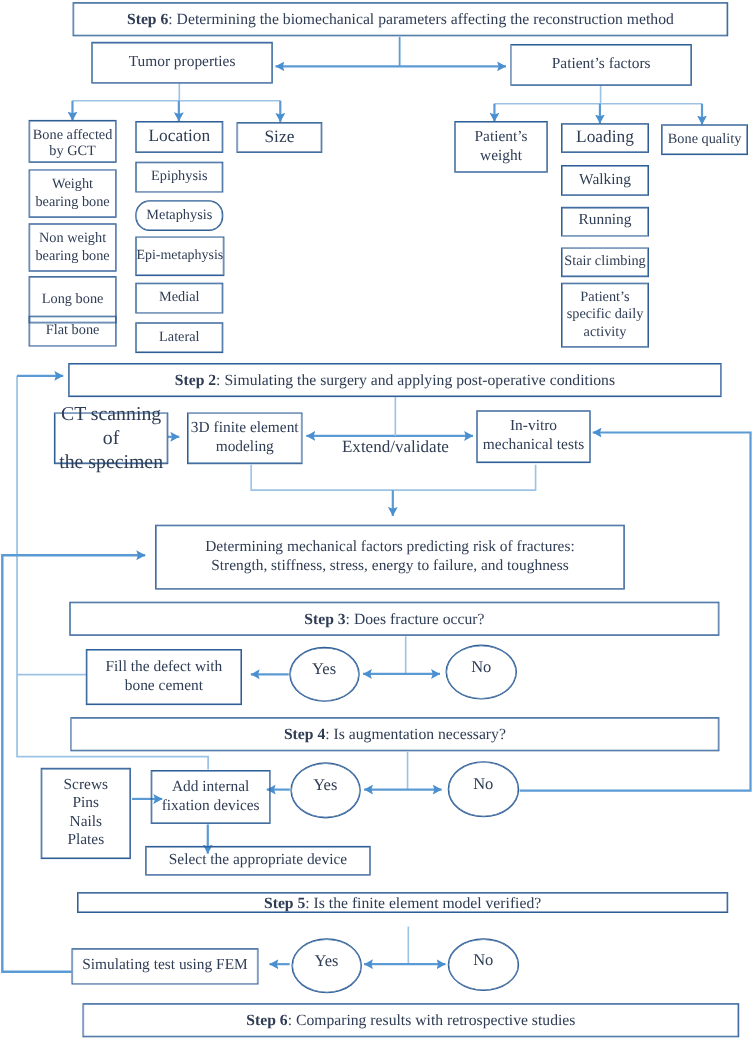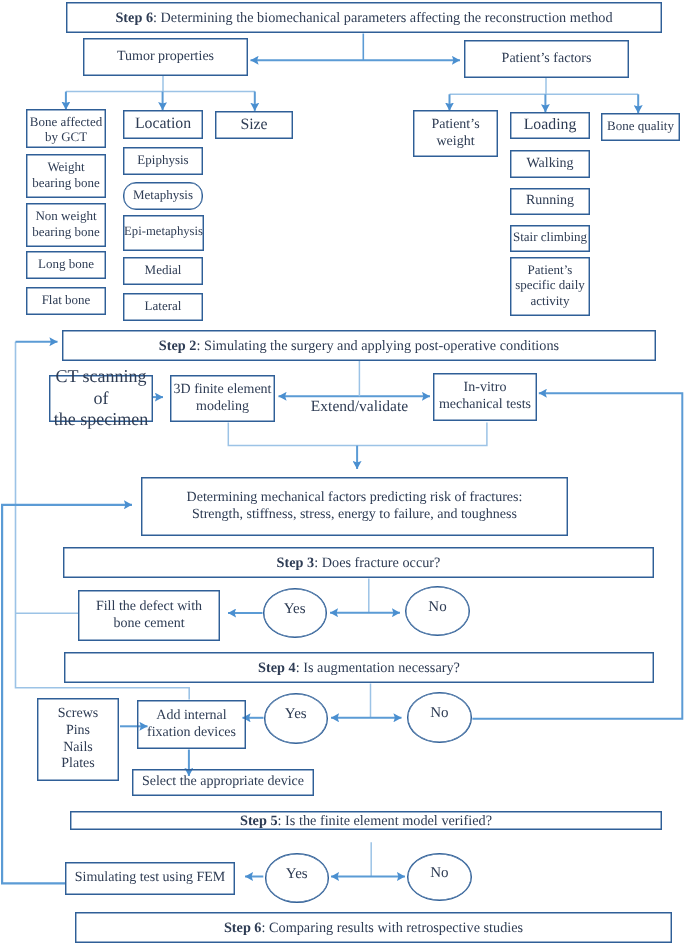--- a/index.html
+++ b/index.html
@@ -132,21 +132,21 @@
 
 <div class="bx" style="left:26px;top:109px;width:80px;height:39px;font-size:13px;line-height:1.13;padding-top:2.4px;">
   <span><span>Bone affected</span><br><span>by GCT</span></span>
 </div>
 <div class="bx s13" style="left:26px;top:154px;width:80px;height:44px;font-size:13px;">
   <span><span>Weight</span><br><span>bearing bone</span></span>
 </div>
 <div class="bx s13" style="left:26px;top:203px;width:80px;height:44px;font-size:13px;">
   <span><span>Non weight</span><br><span>bearing bone</span></span>
 </div>
-<div class="bx s13" style="left:26px;top:251px;width:80px;height:28px;font-size:13px;">
+<div class="bx s13" style="left:26px;top:251px;width:80px;height:43px;font-size:13px;">
   <span>Long bone</span>
 </div>
 <div class="bx s13" style="left:26px;top:287px;width:80px;height:28px;font-size:13px;">
   <span>Flat bone</span>
 </div>
 
 <div class="bx" style="left:123px;top:110px;width:80px;height:29px;font-size:15.8px;">
   <span>Location</span>
 </div>
 <div class="bx s13" style="left:123px;top:147px;width:80px;height:28px;font-size:13px;">
@@ -237,21 +237,21 @@
 </div>
 <div class="bx" style="left:137px;top:700px;width:109px;height:49px;font-size:14px;">
   <span><span>Add internal</span><br><span>fixation devices</span></span>
 </div>
 <div class="el" style="left:263.5px;top:692.5px;width:64.5px;height:51px;font-size:15px;">
   <span>Yes</span>
 </div>
 <div class="el" style="left:406.8px;top:692px;width:65px;height:50.5px;font-size:15px;">
   <span>No</span>
 </div>
-<div class="bx" style="left:132px;top:769px;width:182px;height:27px;font-size:14px;">
+<div class="bx" style="left:132px;top:769px;width:205px;height:27px;font-size:14px;">
   <span>Select the appropriate device</span>
 </div>
 
 <div class="bx step" style="left:70px;top:811px;width:592px;height:19px;">
   <span><b>Step 5</b><span>: Is the finite element model verified?</span></span>
 </div>
 
 <div class="bx" style="left:65px;top:862px;width:170px;height:33px;font-size:14px;">
   <span>Simulating test using FEM</span>
 </div>

